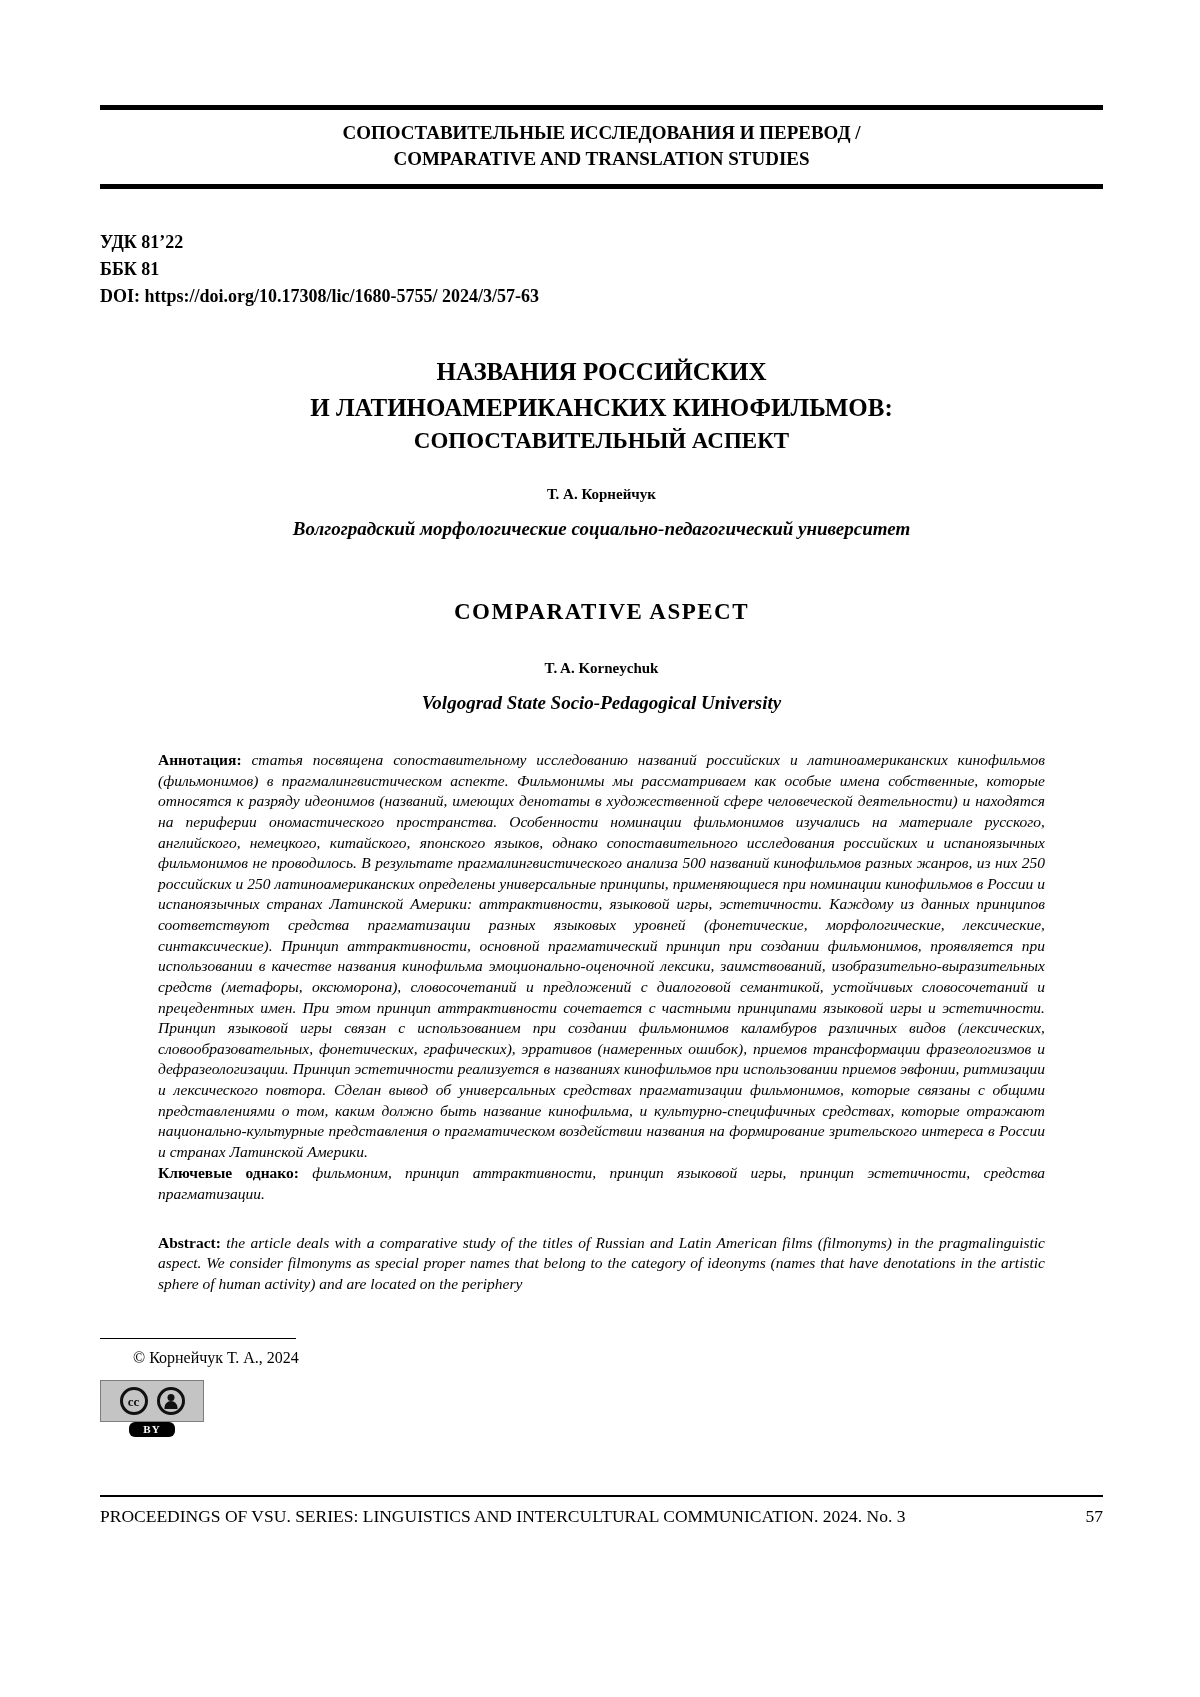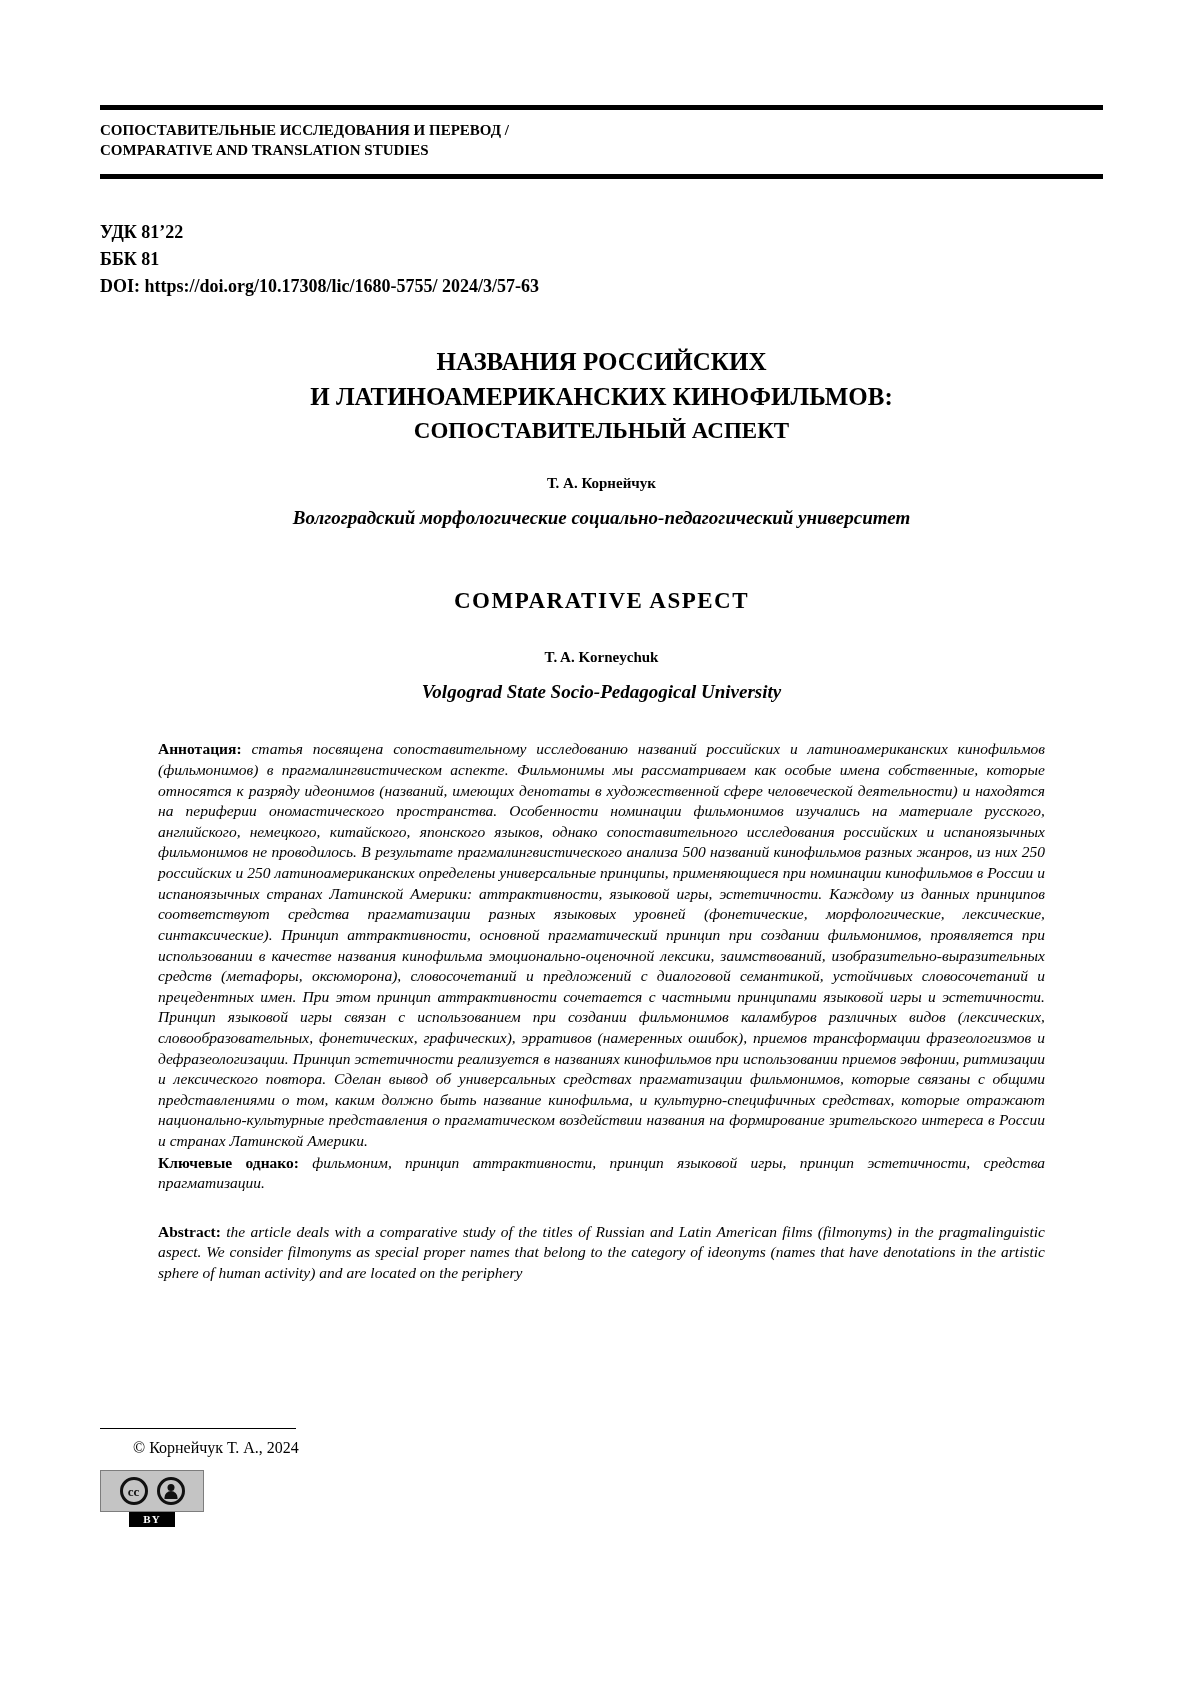--- a/index.html
+++ b/index.html
@@ -18,22 +18,23 @@
     color: #000000;
     font-family: "Liberation Serif", "DejaVu Serif", serif;
     display: flex;
     flex-direction: column;
   }
   
   .banner {
     border-top: 5px solid #000;
     border-bottom: 5px solid #000;
     padding: 10px 0 13px 0;
-    font-weight: bold;
-    font-size: 15px;
+    text-align: center;
+    font-weight: bold;
+    font-size: 19px;
     line-height: 1.35;
   }
   
   .meta {
     margin-top: 40px;
     font-weight: bold;
     font-size: 18px;
     line-height: 1.5;
   }
   
@@ -93,20 +94,21 @@
   }
   .copyright {
     margin-left: 33px;
     font-size: 16px;
   }
   .license-row {
     display: flex;
     align-items: flex-start;
     gap: 28px;
     margin-top: 13px;
+    flex-direction: column;
   }
   .cc-badge {
     width: 104px;
     flex: 0 0 auto;
   }
   .cc-top {
     background: #c4c4c4;
     border: 1px solid #7d7d7d;
     height: 40px;
     display: flex;
@@ -154,20 +156,21 @@
   .cc-bar {
     width: 46px;
     margin: 0 auto;
     background: #000;
     color: #fff;
     text-align: center;
     font-size: 11px;
     font-weight: bold;
     letter-spacing: 1px;
     padding: 1px 0 2px 0;
+    border-radius: 6px;
   }
   .license-text {
     font-size: 16.5px;
     line-height: 1.55;
   }
   
   .footer {
     margin-top: 30px;
     border-top: 2px solid #000;
     padding-top: 9px;
@@ -230,14 +233,18 @@
             <span class="torso"></span>
           </span>
         </div>
         <div class="cc-bar">BY</div>
       </div>
       <div class="license-text">
       </div>
     </div>
   </div>
 
+  <div class="footer">
+    <span>PROCEEDINGS OF VSU. SERIES: LINGUISTICS AND INTERCULTURAL COMMUNICATION. 2024. No. 3</span>
+    <span class="page-num">57</span>
+  </div>
 
 </div>
 
 </body></html>

